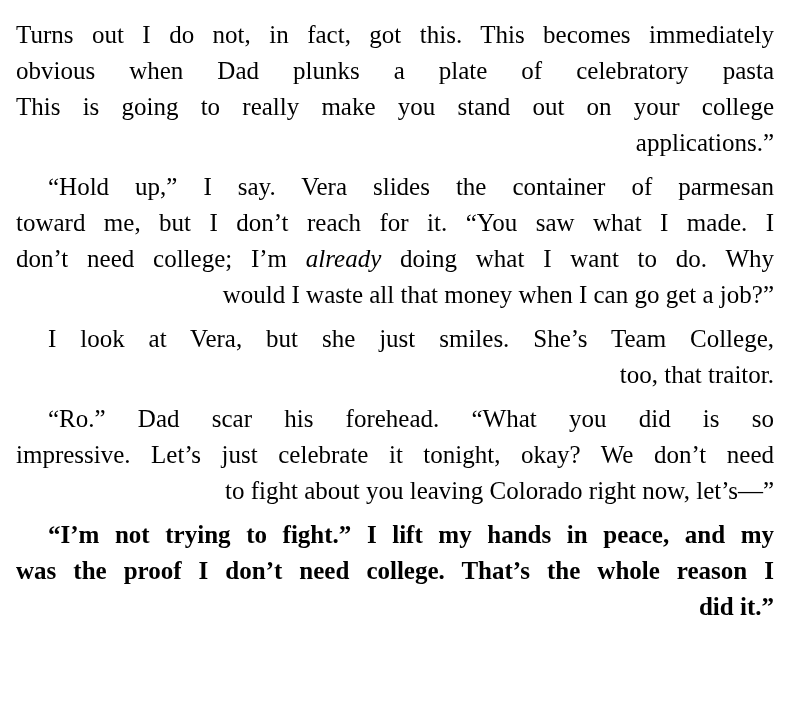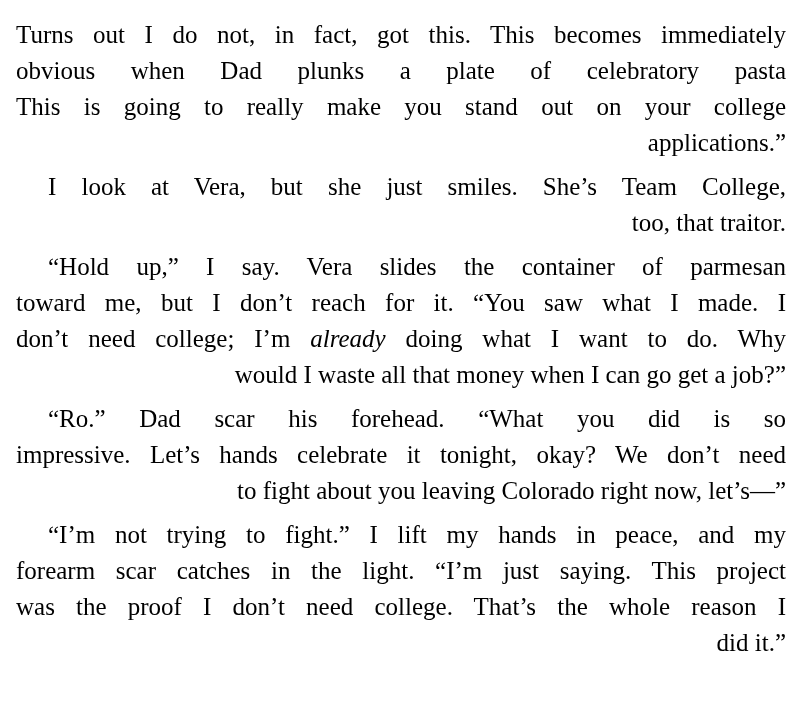--- a/index.html
+++ b/index.html
@@ -10,32 +10,33 @@
     width: 788px;
     height: 701px;
     box-sizing: border-box;
     background: #ffffff;
     overflow: hidden;
   }
   .page {
     width: 788px;
     height: 701px;
     box-sizing: border-box;
-    padding: 17px 2px 0 16px;
+    padding: 17px 14px 0 16px;
     background: #ffffff;
     color: #000000;
     font-family: "Liberation Serif", "DejaVu Serif", serif;
     font-size: 25px;
     line-height: 36px;
   }
   .para {
     margin: 0 0 8px 0;
   }
   .para:last-child {
     margin-bottom: 16px;
+    font-weight: bold;
   }
   .line {
     white-space: normal;
   }
   
   .line.j {
     text-align: justify;
     text-align-last: justify;
   }
   
@@ -53,34 +54,33 @@
 
 <div class="page">
   <div>
       <div class="para">
         <div class="line j">Turns out I do not, in fact, got this. This becomes immediately</div>
         <div class="line j">obvious when Dad plunks a plate of celebratory pasta</div>
         <div class="line j">This is going to really make you stand out on your college</div>
         <div class="line last">applications.”</div>
       </div>
       <div class="para">
-        <div class="line j indent">I look at Vera, but she just smiles. She’s Team College,</div>
-        <div class="line last">too, that traitor.</div>
-      </div>
-      <div class="para">
         <div class="line j indent">“Hold up,” I say. Vera slides the container of parmesan</div>
         <div class="line j">toward me, but I don’t reach for it. “You saw what I made. I</div>
         <div class="line j">don’t need college; I’m <i>already</i> doing what I want to do. Why</div>
         <div class="line last">would I waste all that money when I can go get a job?”</div>
       </div>
       <div class="para">
+        <div class="line j indent">I look at Vera, but she just smiles. She’s Team College,</div>
+        <div class="line last">too, that traitor.</div>
+      </div>
+      <div class="para">
         <div class="line j indent">“Ro.” Dad scar his forehead. “What you did is so</div>
-        <div class="line j">impressive. Let’s hands celebrate it tonight, okay? We don’t need</div>
+        <div class="line j">impressive. Let’s just celebrate it tonight, okay? We don’t need</div>
         <div class="line last">to fight about you leaving Colorado right now, let’s—”</div>
       </div>
       <div class="para">
         <div class="line j indent">“I’m not trying to fight.” I lift my hands in peace, and my</div>
-        <div class="line j">forearm scar catches in the light. “I’m just saying. This project</div>
         <div class="line j">was the proof I don’t need college. That’s the whole reason I</div>
         <div class="line last">did it.”</div>
       </div>
     </div>
 </div>
 
 </body></html>

